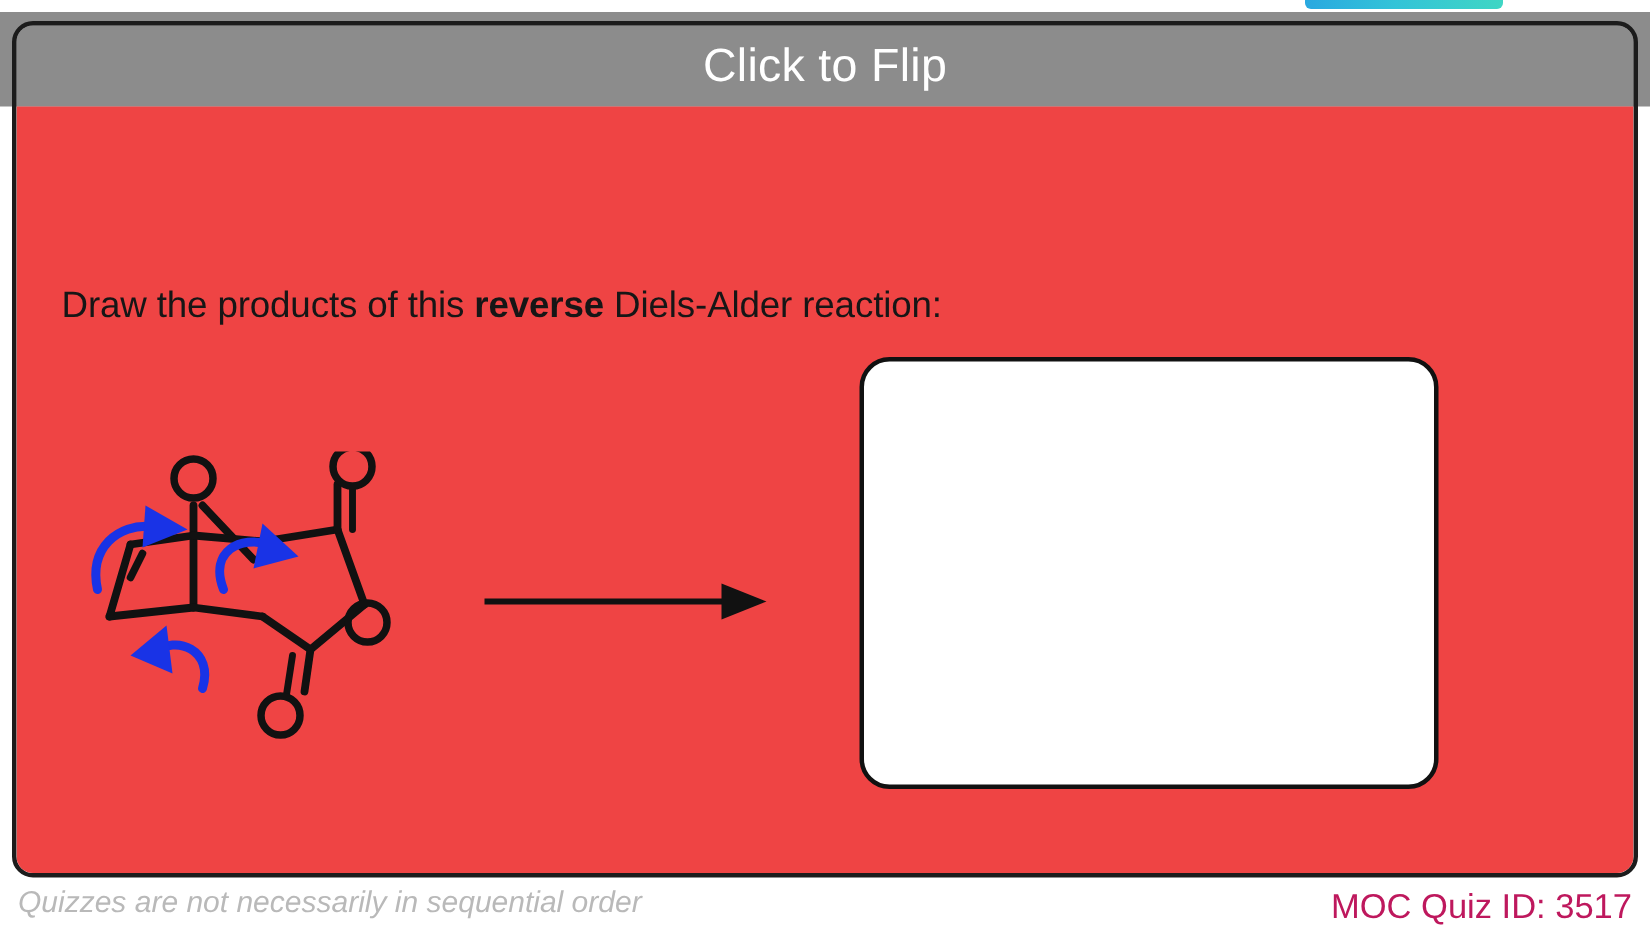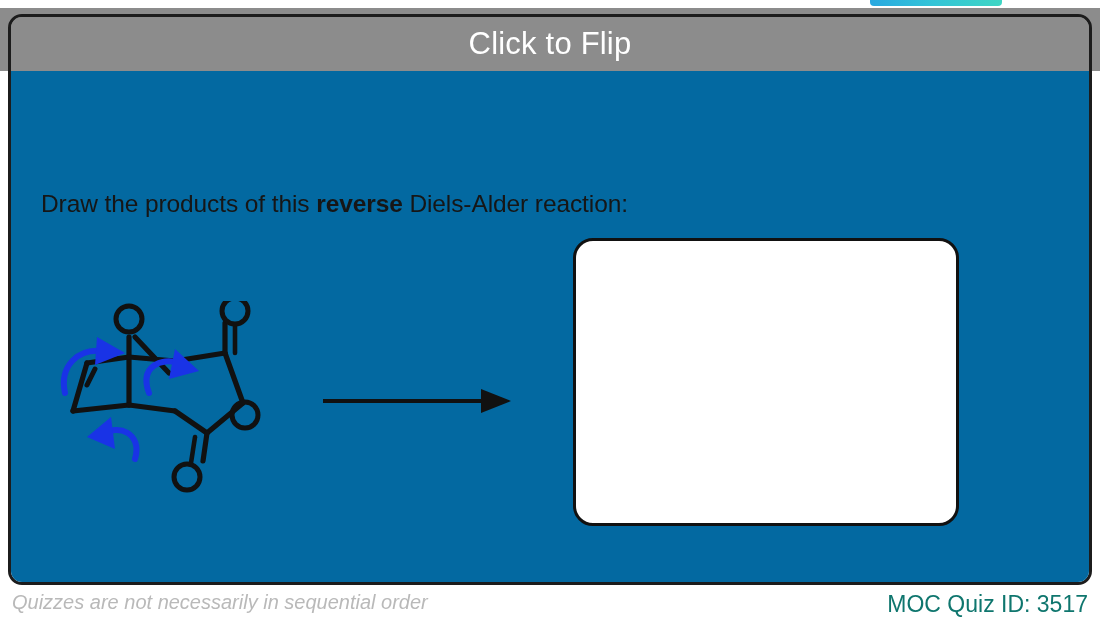--- a/index.html
+++ b/index.html
@@ -69,21 +69,21 @@
     line-height: 1;
     padding-bottom: 2px;
   }
 
   #card-body {
     position: absolute;
     left: 0;
     top: 54px;
     right: 0;
     bottom: 0;
-    background: #0369a1;
+    background: #ef4444;
   }
 
   #prompt-text {
     position: absolute;
     left: 30px;
     top: 119px;
     font-size: 24.5px;
     color: #161616;
     white-space: nowrap;
     letter-spacing: -0.1px;
@@ -133,21 +133,21 @@
     font-size: 20px;
     font-style: italic;
     color: #b9b9b9;
     white-space: nowrap;
   }
   #footer-quiz-id {
     position: absolute;
     right: 12px;
     top: 3px;
     font-size: 23px;
-    color: #0f766e;
+    color: #be185d;
     white-space: nowrap;
     margin-left: 15px;
   }
 </style>
 </head>
 <body>
 
 <div id="top-progress-sliver"></div>
 
 <div id="header-band"></div>

